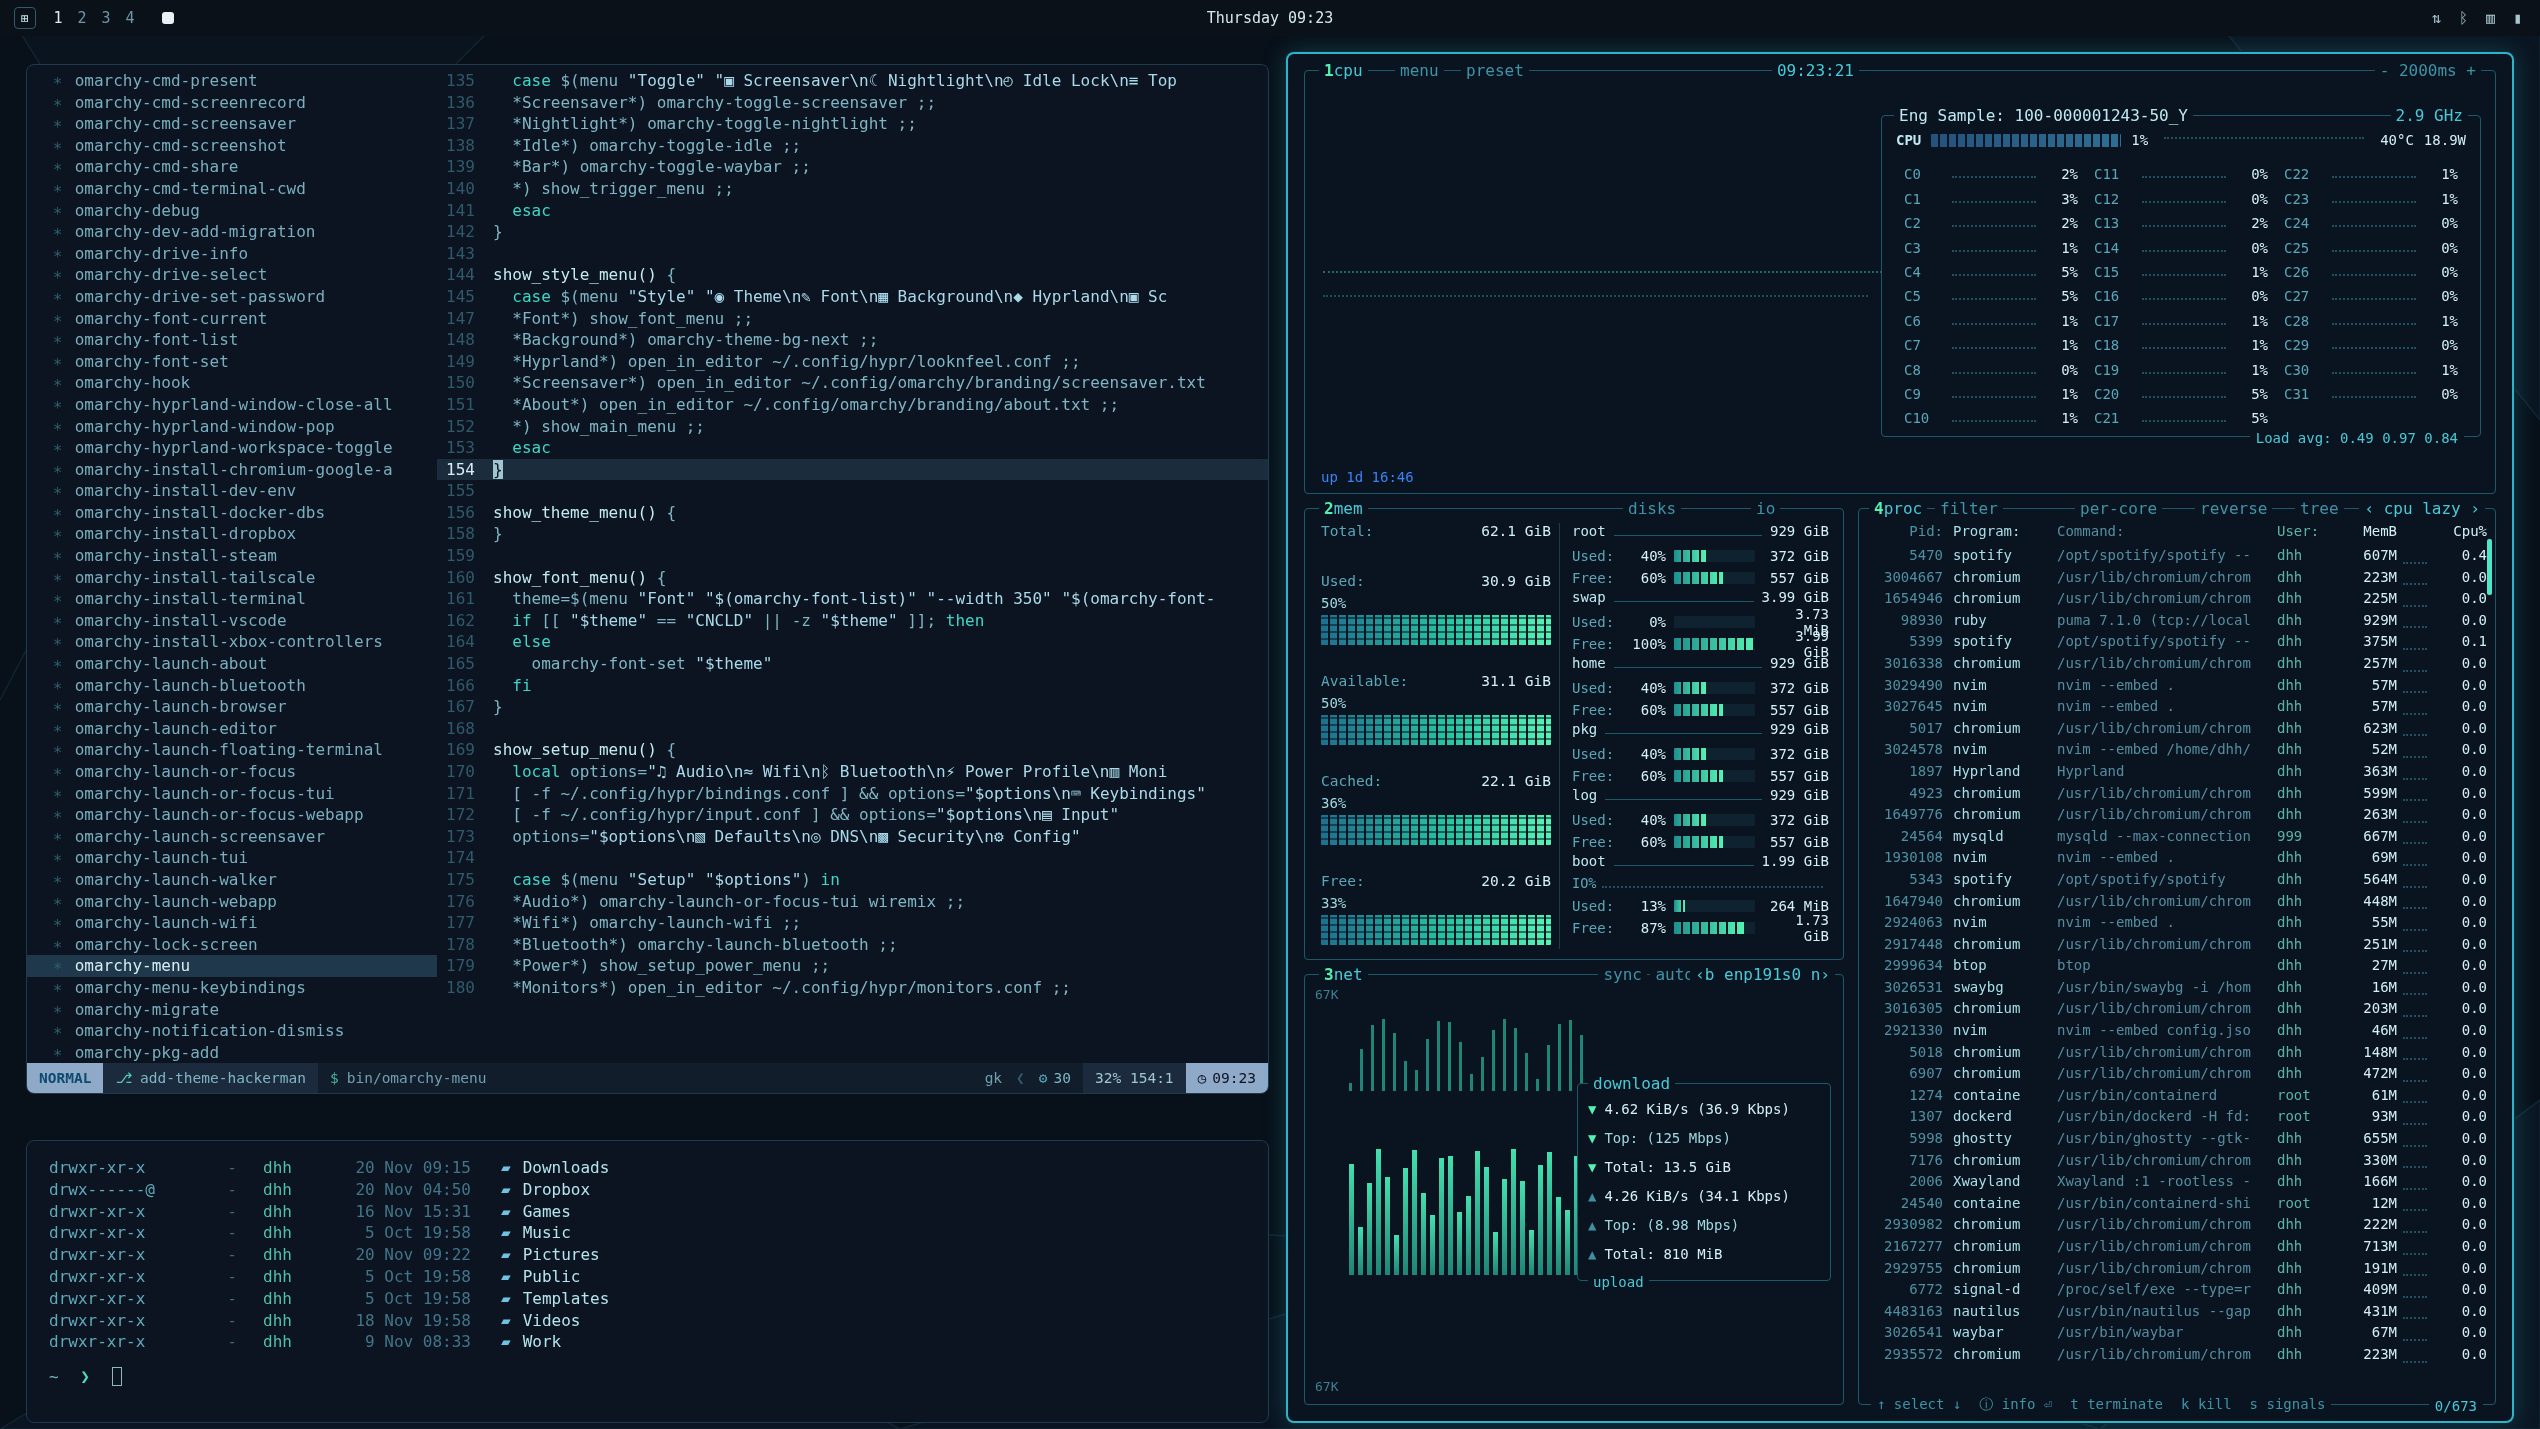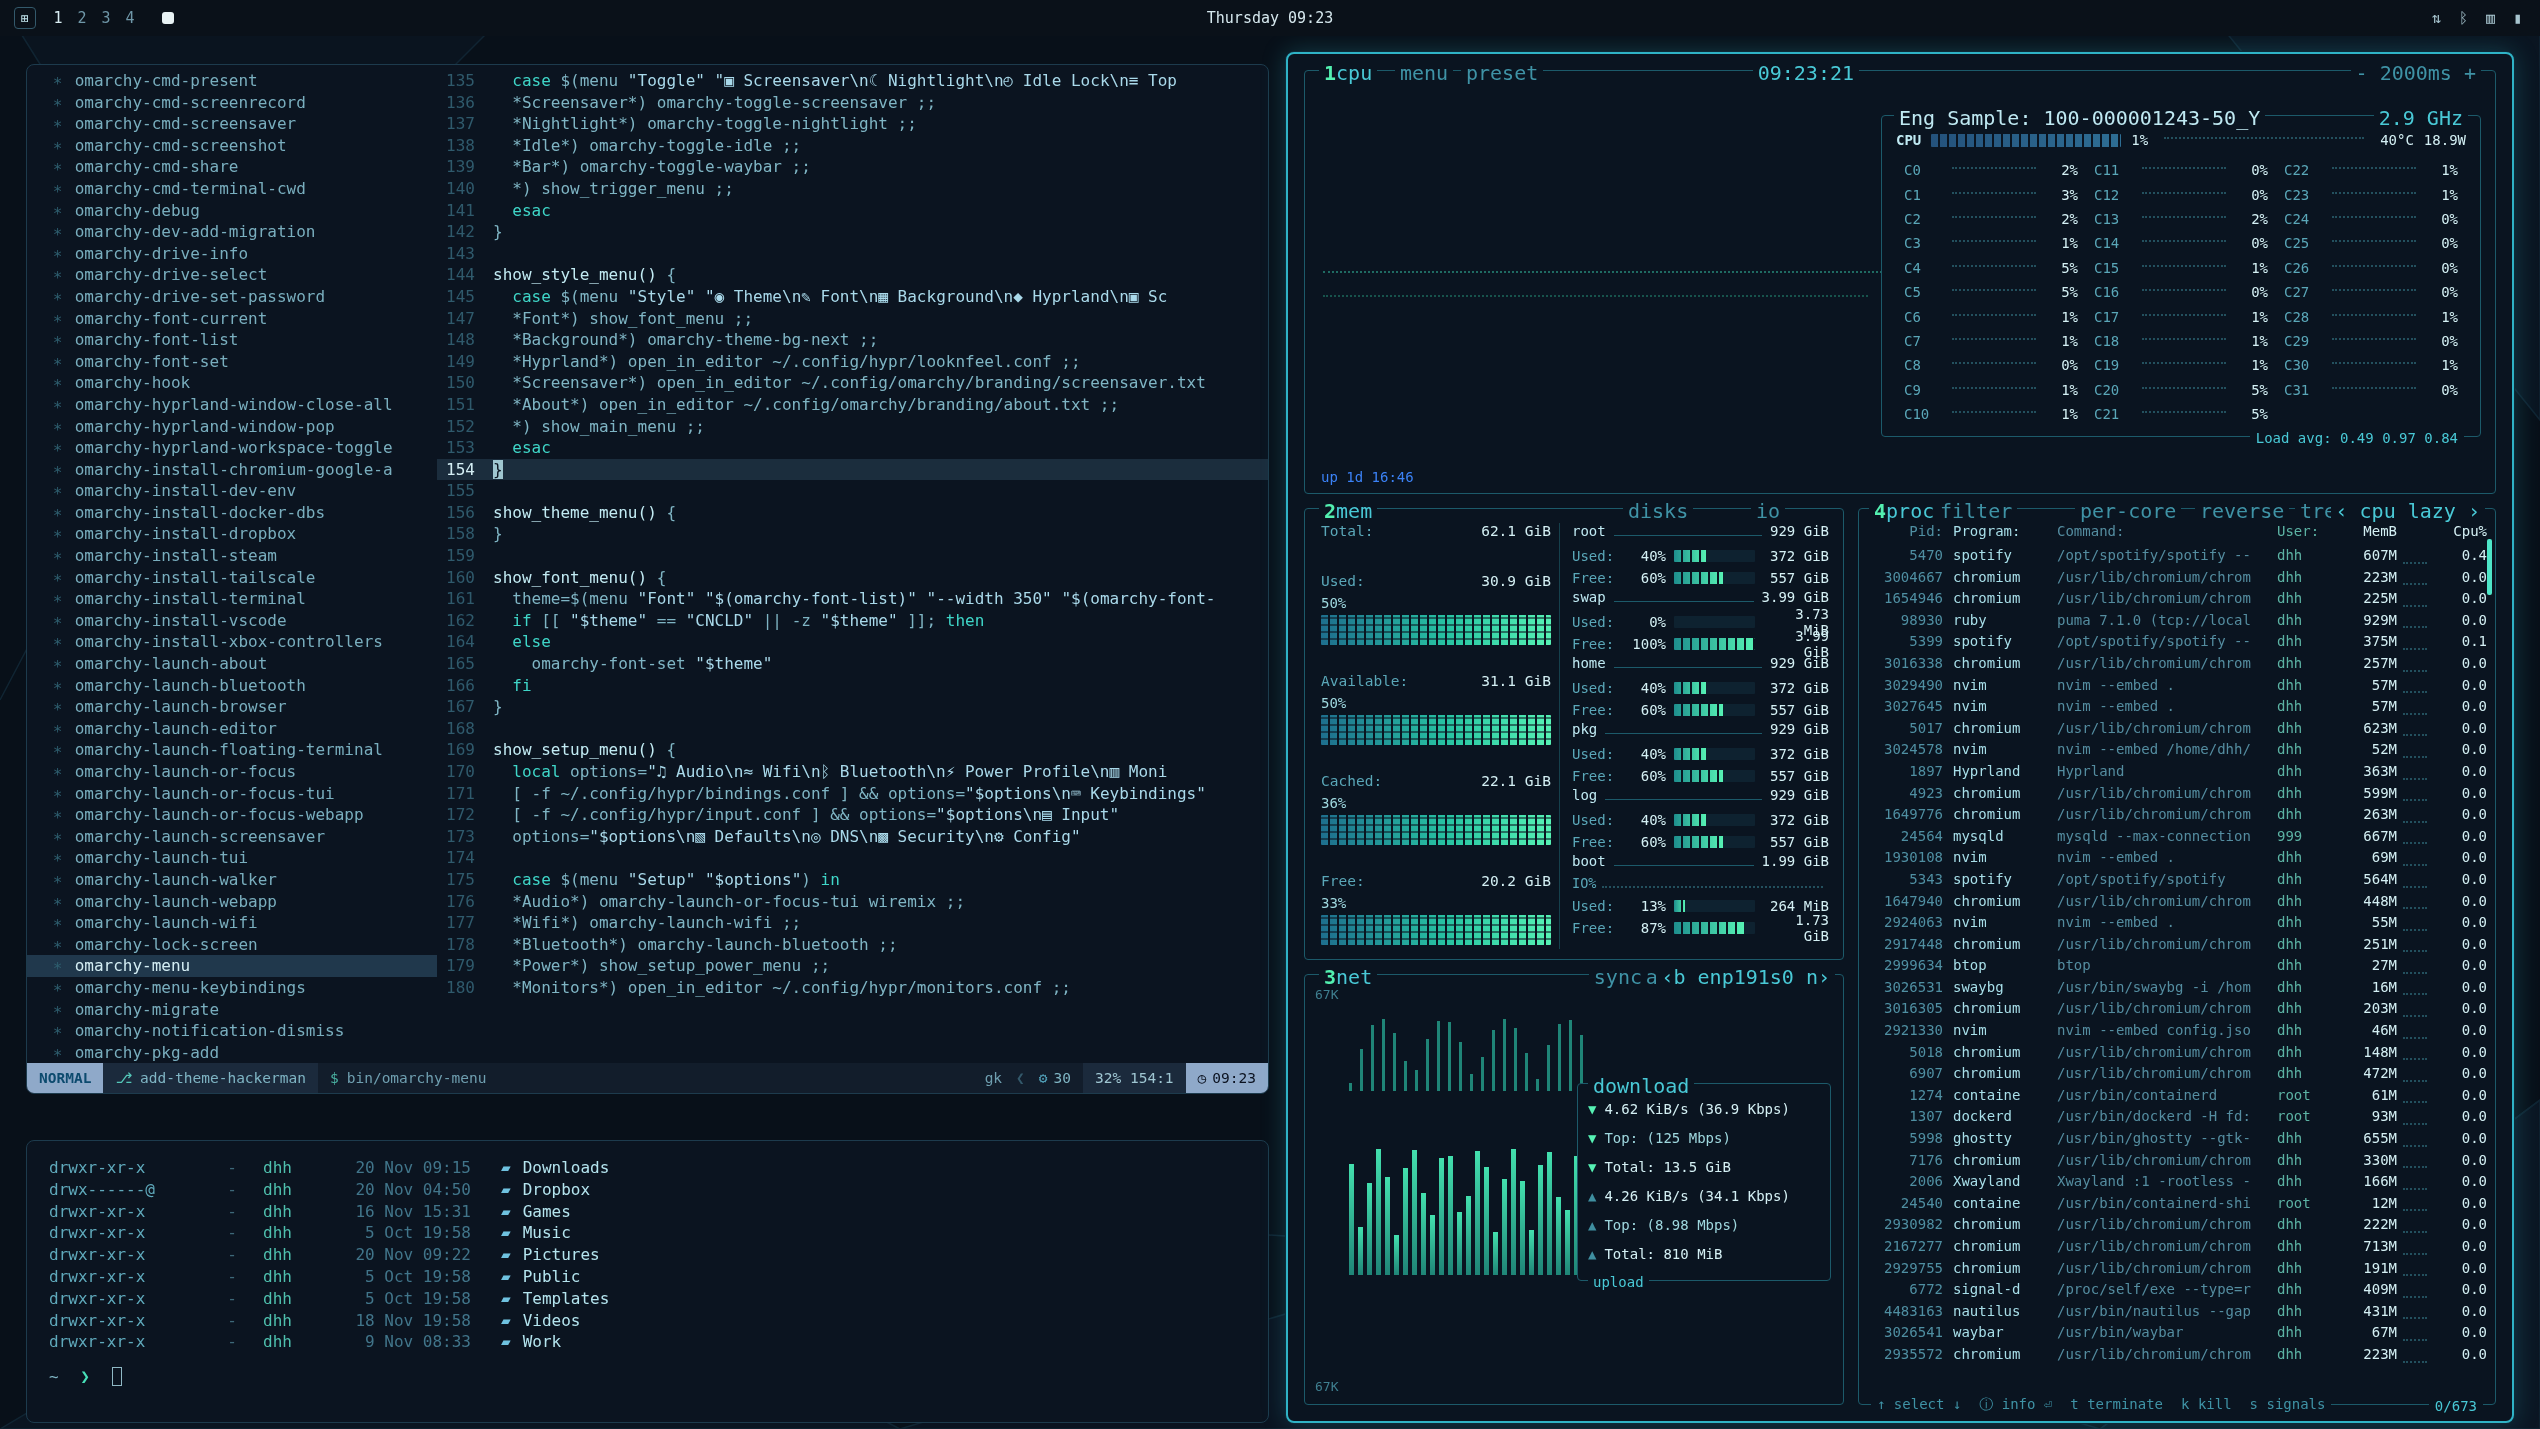--- a/index.html
+++ b/index.html
@@ -68,41 +68,41 @@
   .f-icon{padding-left:30px;color:#6fc2e0}
   .f-name{padding-left:12px;color:#b4e4ee}
   .prompt{position:absolute;left:22px;bottom:34px;font-size:16px}
   .prompt .tilde{color:#7fb5c4}
   .prompt .chev{color:#47e0b8;margin-left:12px}
   .cursor-block{display:inline-block;width:10px;height:19px;border:1px solid #8fb8c4;
     margin-left:12px;vertical-align:-4px}
   
   .bbox{position:relative;border:1px solid #1c5a6a;border-radius:4px}
   .btit{position:absolute;top:-10px;background:#0a1420;padding:0 5px;color:#49c9d6;
-    font-size:20px;white-space:nowrap;z-index:2}
+    font-size:16px;white-space:nowrap;z-index:2}
   .btit .sup{color:#53f0b0;font-weight:bold}
   .btit.opt{color:#3f93a6}
   .btit-b{position:absolute;bottom:-10px;background:#0a1420;padding:0 5px;color:#49c9d6;
     font-size:14px;white-space:nowrap;z-index:2}
   .cpu-box{height:424px;flex:none;margin-bottom:14px}
   .gline{position:absolute;height:0;border-top:2px dotted #1f6b62}
   .uptime{position:absolute;left:16px;bottom:8px;color:#3b82f6;font-size:14px}
   .cpu-detail{position:absolute;right:14px;top:44px;width:600px;height:322px;
     border:1px solid #1c5a6a;border-radius:4px;padding:12px 14px 6px;background:#0a1420}
   .cpu-meter-row{display:flex;align-items:center;height:24px;font-size:14px;gap:10px}
   .cpu-lbl{color:#bfe9f2;font-weight:bold}
   .cpu-meter{width:190px;height:13px;background:linear-gradient(90deg,#24527c,#2e6e94);
     position:relative;border-radius:1px}
   .cpu-meter::after,.meter::after,.dbar i::after{content:"";position:absolute;inset:0;
     background:repeating-linear-gradient(90deg,transparent 0 7px,#0a1420 7px 9px)}
   .cpu-pct,.cpu-temp{color:#d4f0f4}
   .dotfill{flex:1;border-bottom:2px dotted #23505e;margin:0 6px 4px}
   .cpu-cores{display:flex;margin-top:6px}
   .core-col{flex:1;padding:0 8px}
-  .core-cell{display:flex;align-items:center;height:24.4px;font-size:14px}
+  .core-cell{display:flex;align-items:flex-end;height:24.4px;font-size:14px}
   .core-name{color:#5aa7b8;width:42px}
   .core-pct{color:#d4f0f4;width:36px;text-align:right}
   .load-avg{position:absolute;bottom:-10px;right:16px;background:#0a1420;padding:0 6px;
     color:#49c9d6;font-size:14px}
   .row2{flex:1;display:flex;gap:14px;min-height:0}
   .left-col{width:540px;flex:none;display:flex;flex-direction:column;gap:14px}
   .mem-box{height:452px;flex:none;display:flex;padding:14px 10px 10px}
   .mem-stats{width:244px;padding:0 8px 4px 6px;display:flex;flex-direction:column;
     justify-content:space-between}
   .mrow{display:flex;justify-content:space-between;height:22px;font-size:14.5px}

